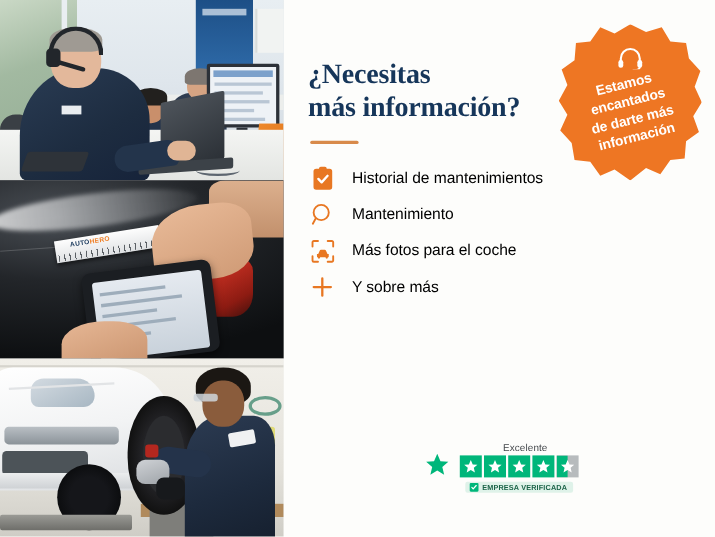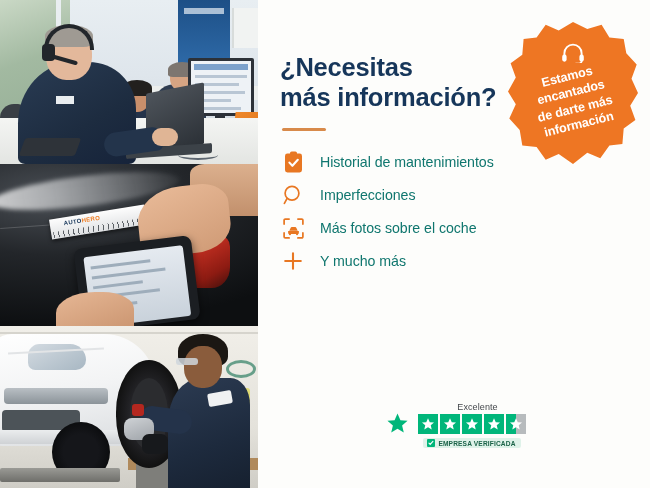--- a/index.html
+++ b/index.html
@@ -362,20 +362,21 @@
     padding:52px 28px 0 22px;
     background:#fdfdfb;
   }
   h1.title {
     color:#16365a;
     font-size:25.5px;
     line-height:1.18;
     font-weight:bold;
     letter-spacing:-0.2px;
     white-space:pre-line;
+    font-family:Liberation Serif, serif;
   }
   .rule {
     width:44px; height:3px;
     background:#d88a4a;
     margin:16px 0 15px 2px;
     border-radius:2px;
   }
 
   
   ul.features { list-style:none; }
@@ -386,21 +387,21 @@
   }
   .ico {
     width:26px; height:26px;
     flex:0 0 26px;
     margin-right:14px;
     display:flex; align-items:center; justify-content:center;
     color:#e87722;
   }
   .ico svg { display:block; }
   .feat-label {
-    color:#0f766e;
+    color:#000000;
     font-size:14.2px;
     letter-spacing:-0.05px;
   }
 
   
   .para {
     margin-top:15px;
     color:#2e4a68;
     font-size:12.4px;
     line-height:1.62;
@@ -605,50 +606,50 @@
       </li>
 
 
       <li>
         <span class="ico">
           <svg width="22" height="22" viewBox="0 0 22 22" aria-hidden="true">
             <circle cx="10" cy="9.2" r="6.9" stroke="#e87722" stroke-width="1.7" fill="none"></circle>
             <path d="M5.1 14.4 L2.4 19.4" stroke="#e87722" stroke-width="1.7" stroke-linecap="round" fill="none"></path>
           </svg>
         </span>
-        <span class="feat-label">Imperfecciones</span>
+        <span class="feat-label">Mantenimiento</span>
       </li>
 
       <li>
         <span class="ico">
           <svg width="23" height="23" viewBox="0 0 24 24" aria-hidden="true">
             <g stroke="#e87722" stroke-width="1.8" fill="none" stroke-linecap="round">
               <path d="M2.2 7.4 V3.4 a1.2 1.2 0 0 1 1.2-1.2 H7.4"></path>
               <path d="M16.6 2.2 H20.6 a1.2 1.2 0 0 1 1.2 1.2 V7.4"></path>
               <path d="M21.8 16.6 V20.6 a1.2 1.2 0 0 1-1.2 1.2 H16.6"></path>
               <path d="M7.4 21.8 H3.4 a1.2 1.2 0 0 1-1.2-1.2 V16.6"></path>
             </g>
             <path d="M6.4 14.6 h11.2 v2.2 a0.9 0.9 0 0 1-0.9 0.9 h-9.4
                      a0.9 0.9 0 0 1-0.9-0.9 z" fill="#e87722"></path>
             <path d="M7.6 14.4 l1.5-3.3 a1.2 1.2 0 0 1 1.1-0.7 h3.6
                      a1.2 1.2 0 0 1 1.1 0.7 l1.5 3.3 z" fill="#e87722"></path>
             <circle cx="8.3" cy="17.9" r="1.1" fill="#e87722"></circle>
             <circle cx="15.7" cy="17.9" r="1.1" fill="#e87722"></circle>
           </svg>
         </span>
-        <span class="feat-label">Más fotos sobre el coche</span>
+        <span class="feat-label">Más fotos para el coche</span>
       </li>
 
       <li>
         <span class="ico">
           <svg width="22" height="22" viewBox="0 0 22 22" aria-hidden="true">
             <path d="M11 3.2 V18.8 M3.2 11 H18.8" stroke="#e87722" stroke-width="2.1" stroke-linecap="round" fill="none"></path>
           </svg>
         </span>
-        <span class="feat-label">Y mucho más</span>
+        <span class="feat-label">Y sobre más</span>
       </li>
 
     </ul>
 
 
     <div class="sticker">
       <div class="blob"></div>
       <span class="headset">
         <svg width="24" height="20" viewBox="0 0 24 20" aria-hidden="true">
           <path d="M3.4 13 V10.2 a8.6 8.6 0 0 1 17.2 0 V13" stroke="#ffffff" stroke-width="1.9" fill="none" stroke-linecap="round"></path>

